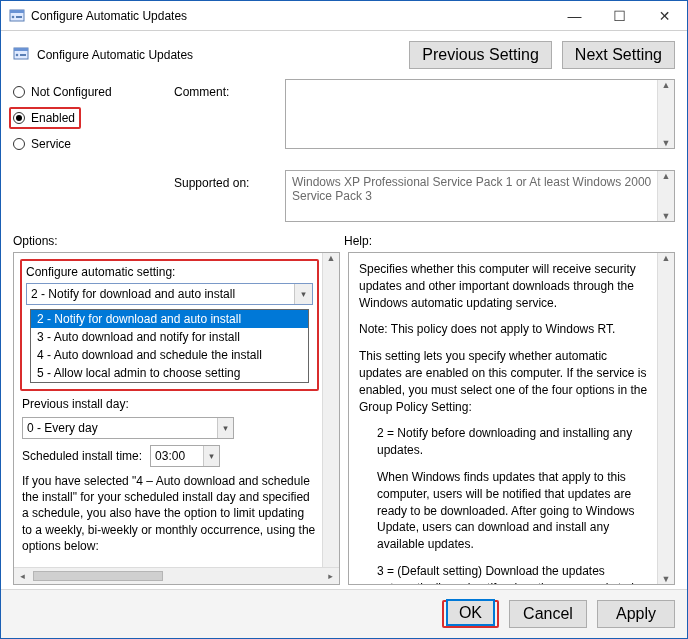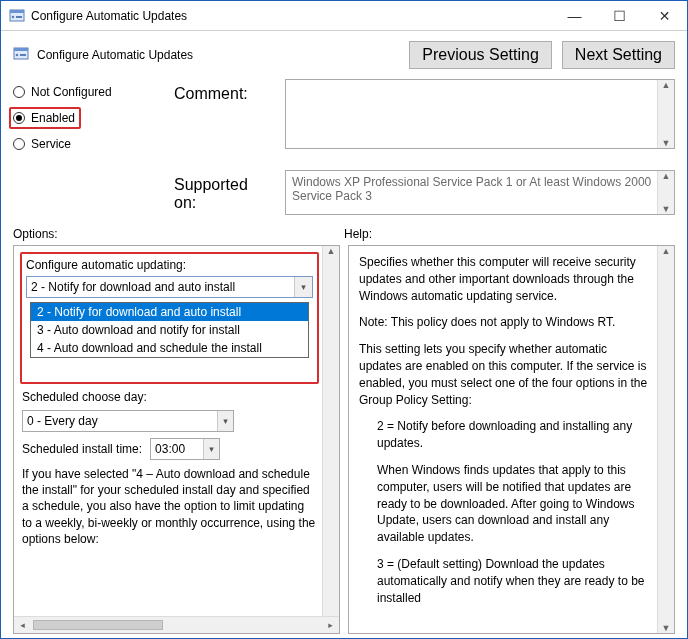--- a/index.html
+++ b/index.html
@@ -49,27 +49,27 @@
     padding: 6px 12px 4px 12px;
     column-gap: 4px;
     row-gap: 6px;
     gap: 21px;
   }
   .radio-col { display: flex; flex-direction: column; gap: 12px; padding-top: 6px; }
   .radio-row { display: flex; align-items: center; gap: 6px; }
   .radio-row.highlight { border: 2px solid #d92c2c; border-radius: 2px; padding: 2px 4px 2px 2px; margin: -4px -6px -4px -4px; width: fit-content; }
   .radio { width: 12px; height: 12px; border: 1px solid #333; border-radius: 50%; display: inline-flex; align-items: center; justify-content: center; background:#fff;}
   .radio.checked::after { content:""; width:6px; height:6px; border-radius:50%; background:#000; display:block; }
-  .field-label { font-size: 16px; padding-top: 6px; }
+  .field-label { font-size: 12px; padding-top: 6px; }
   .textarea {
     border: 1px solid #a9a9a9; background: #fff; width: 100%; height: 70px;
     position: relative; padding: 2px 18px 2px 4px;
   }
   .supported-box {
-    border: 1px solid #a9a9a9; background: #fff; width: 100%; height: 45px;
+    border: 1px solid #a9a9a9; background: #fff; width: 100%; height: 52px;
     padding: 4px 18px 4px 6px; color: #6b6b6b; position: relative;
   }
   .fake-vscroll {
     position: absolute; right: 0; top: 0; bottom: 0; width: 17px;
     background: #f0f0f0; border-left: 1px solid #dcdcdc;
     display: flex; flex-direction: column; justify-content: space-between; align-items:center;
     color:#666; font-size:9px;
   }
   .section-labels { display: flex; padding: 8px 12px 4px 12px; }
   .section-labels .left { width: 50%; }
@@ -200,36 +200,37 @@
   <div class="panes">
 
     <div class="pane">
       <div class="fake-vscroll">
           <span>▲</span>
           <span>▼</span>
         </div>
       <div class="options-inner" style="padding-right:22px; padding-bottom:22px;">
 
         <div class="hl-box">
-          <div class="label">Configure automatic updating:</div>
+          <div class="label">Configure automatic setting:</div>
           <div style="position:relative;">
             <div class="combo">
               <span>2 - Notify for download and auto install</span>
               <span class="arrow">▾</span>
             </div>
             <div class="dropdown-open">
               <div class="item sel">2 - Notify for download and auto install</div>
               <div class="item">3 - Auto download and notify for install</div>
               <div class="item">4 - Auto download and schedule the install</div>
+              <div class="item">5 - Allow local admin to choose setting</div>
             </div>
           </div>
           <div style="height:78px;"></div>
         </div>
 
-        <div class="label">Scheduled choose day:</div>
+        <div class="label">Previous install day:</div>
         <div class="opt-row">
           <div class="mini-combo" style="width:212px;">
             <span>0 - Every day</span>
             <span class="arrow">▾</span>
           </div>
         </div>
 
         <div class="opt-row">
           <span>Scheduled install time:</span>
           <div class="mini-combo" style="width:70px;">
@@ -264,14 +265,21 @@
             <span class="indent">When Windows finds updates that apply to this computer, users will be notified that updates are ready to be downloaded. After going to Windows Update, users can download and install any available updates.</span>
           </p>
         <p>
             <span class="indent">3 = (Default setting) Download the updates automatically and notify when they are ready to be installed</span>
           </p>
 
       </div>
     </div>
   </div>
 
+  <div class="footer">
+    <span class="ok-hl">
+      <span class="btn focus" style="min-width:78px;">OK</span>
+    </span>
+    <span class="btn" style="min-width:78px;">Cancel</span>
+    <span class="btn" style="min-width:78px;">Apply</span>
+  </div>
 
 </div>
 
 </body></html>

